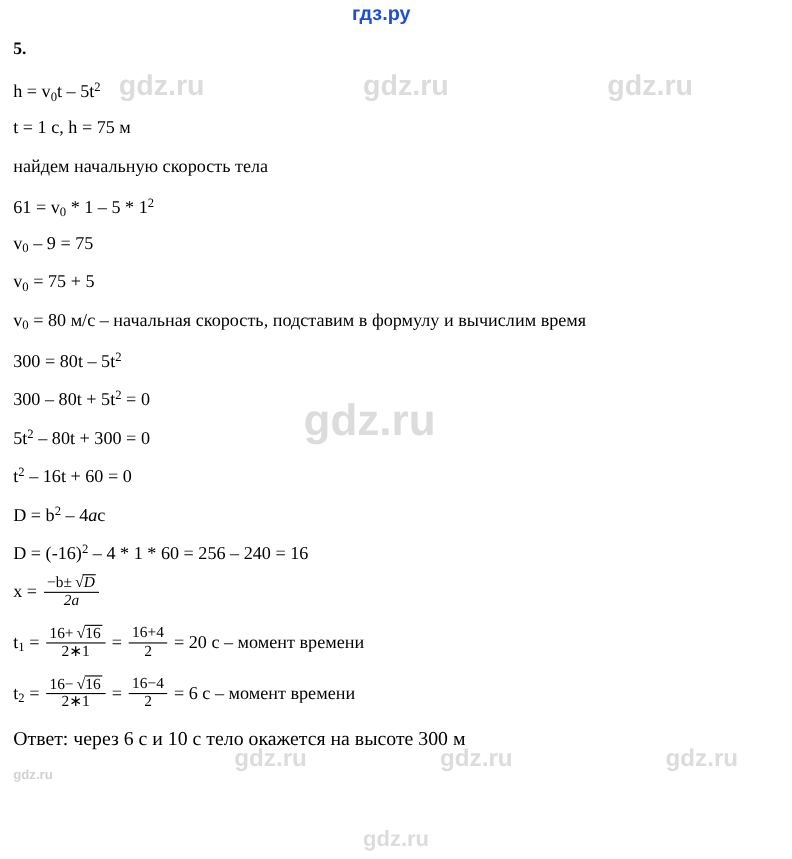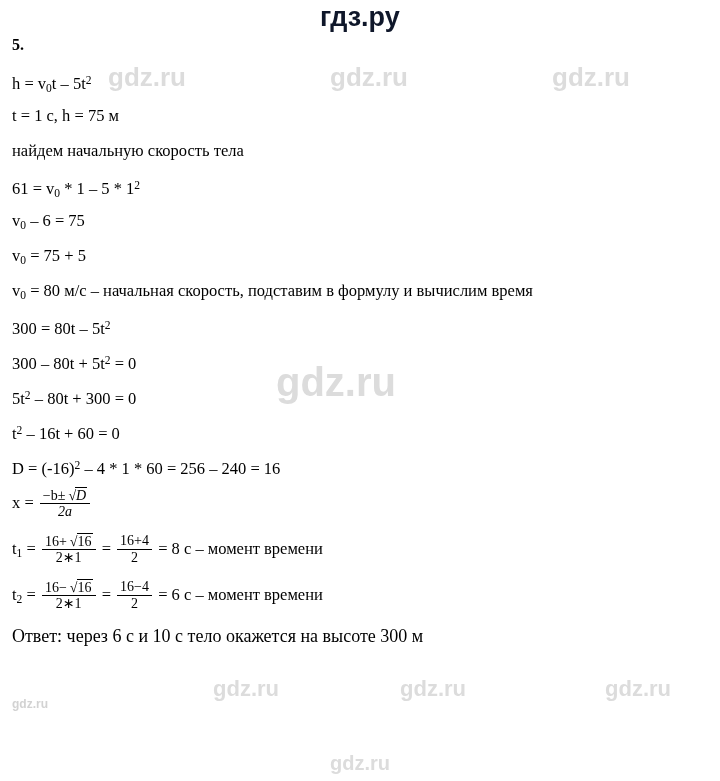--- a/index.html
+++ b/index.html
@@ -24,22 +24,22 @@
   .wm {
     position: absolute;
     font-family: "Liberation Sans", sans-serif;
     font-weight: bold;
     color: #d8d8d8;
     white-space: nowrap;
     user-select: none;
     pointer-events: none;
   }
   .wm-top {
-    color: #0f172a;
-    font-size: 27px;
+    color: #1d4ed8;
+    font-size: 18px;
     left: 320px;
     top: 2px;
   }
   .wm-r1 {
     font-size: 26px;
     color: #dcdcdc;
   }
   .wm-big {
     font-size: 40px;
     color: #dcdcdc;
@@ -170,21 +170,21 @@
 
     <div class="line">t = 1 с, h = 75 м</div>
 
     <div class="line">найдем начальную скорость тела</div>
 
     <div class="line">
       <span>61 = v</span><sub>0</sub><span> * 1 – 5 * 1</span><sup>2</sup>
     </div>
 
     <div class="line">
-      <span>v</span><sub>0</sub><span> – 6 = 75</span>
+      <span>v</span><sub>0</sub><span> – 9 = 75</span>
     </div>
 
     <div class="line">
       <span>v</span><sub>0</sub><span> = 75 + 5</span>
     </div>
 
     <div class="line">
       <span>v</span><sub>0</sub><span> = 80 м/с – начальная скорость, подставим в формулу и вычислим время</span>
     </div>
 
@@ -197,31 +197,34 @@
     </div>
 
     <div class="line">
       <span>5t</span><sup>2</sup><span> – 80t + 300 = 0</span>
     </div>
 
     <div class="line">
       <span>t</span><sup>2</sup><span> – 16t + 60 = 0</span>
     </div>
 
+    <div class="line">
+      <span>D = b</span><sup>2</sup><span> – 4</span><span class="ital">a</span><span>c</span>
+    </div>
 
     <div class="line">
       <span>D = (-16)</span><sup>2</sup><span> – 4 * 1 * 60 = 256 – 240 = 16</span>
     </div>
 
     <div class="line tall">
       <span>x = </span><span class="frac"><span class="num"><span>−b±</span><span class="sqrt"><span class="rad ital">D</span></span></span><span class="den ital">2a</span></span>
     </div>
 
     <div class="line tall">
-      <span>t</span><sub>1</sub><span> = </span><span class="frac"><span class="num"><span>16+</span><span class="sqrt"><span class="rad">16</span></span></span><span class="den">2∗1</span></span><span> = </span><span class="frac"><span class="num">16+4</span><span class="den">2</span></span><span> = 8 с – момент времени</span>
+      <span>t</span><sub>1</sub><span> = </span><span class="frac"><span class="num"><span>16+</span><span class="sqrt"><span class="rad">16</span></span></span><span class="den">2∗1</span></span><span> = </span><span class="frac"><span class="num">16+4</span><span class="den">2</span></span><span> = 20 с – момент времени</span>
     </div>
 
     <div class="line tall">
       <span>t</span><sub>2</sub><span> = </span><span class="frac"><span class="num"><span>16−</span><span class="sqrt"><span class="rad">16</span></span></span><span class="den">2∗1</span></span><span> = </span><span class="frac"><span class="num">16−4</span><span class="den">2</span></span><span> = 6 с – момент времени</span>
     </div>
 
     <div class="answer">Ответ: через 6 с и 10 с тело окажется на высоте 300 м</div>
 
   </div>
 </div>

